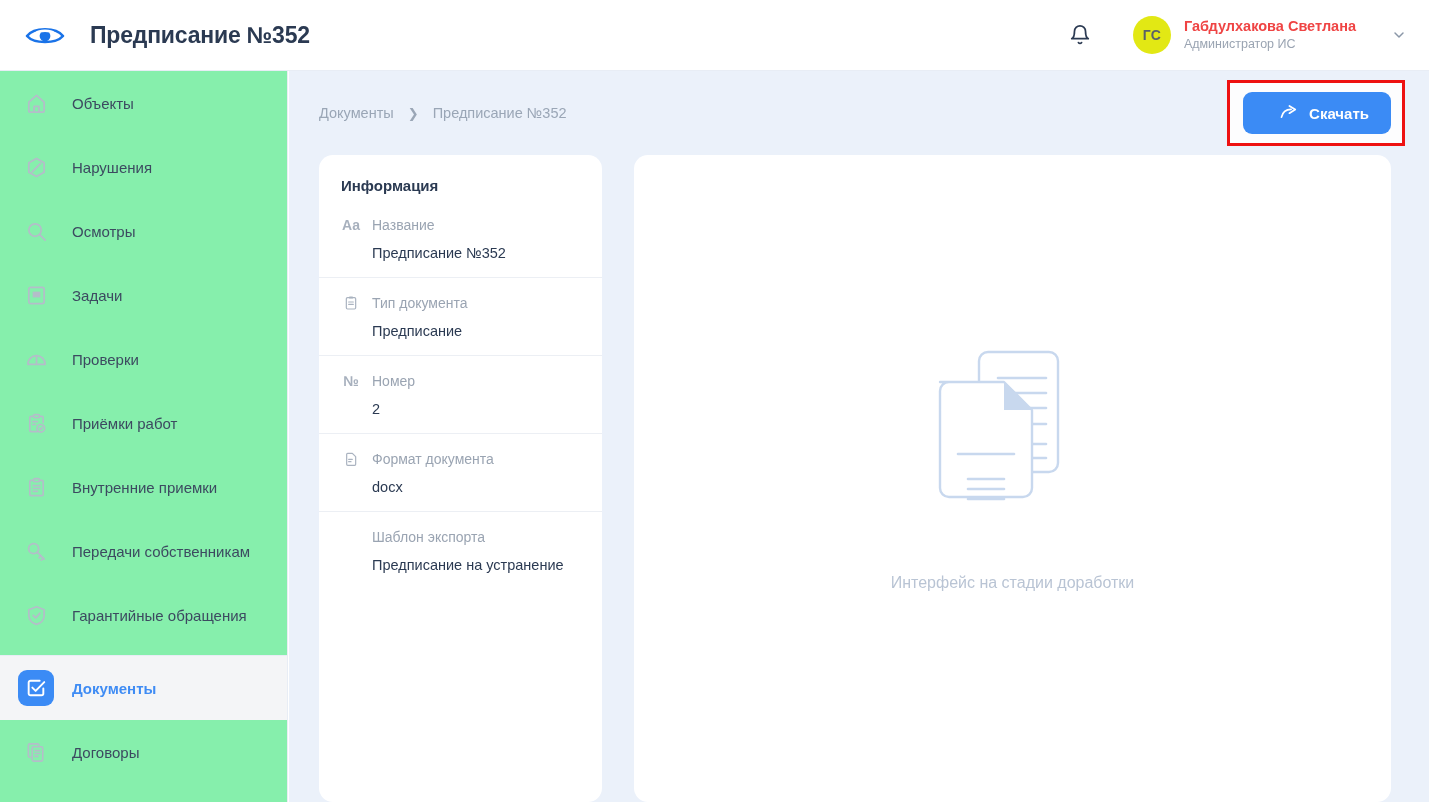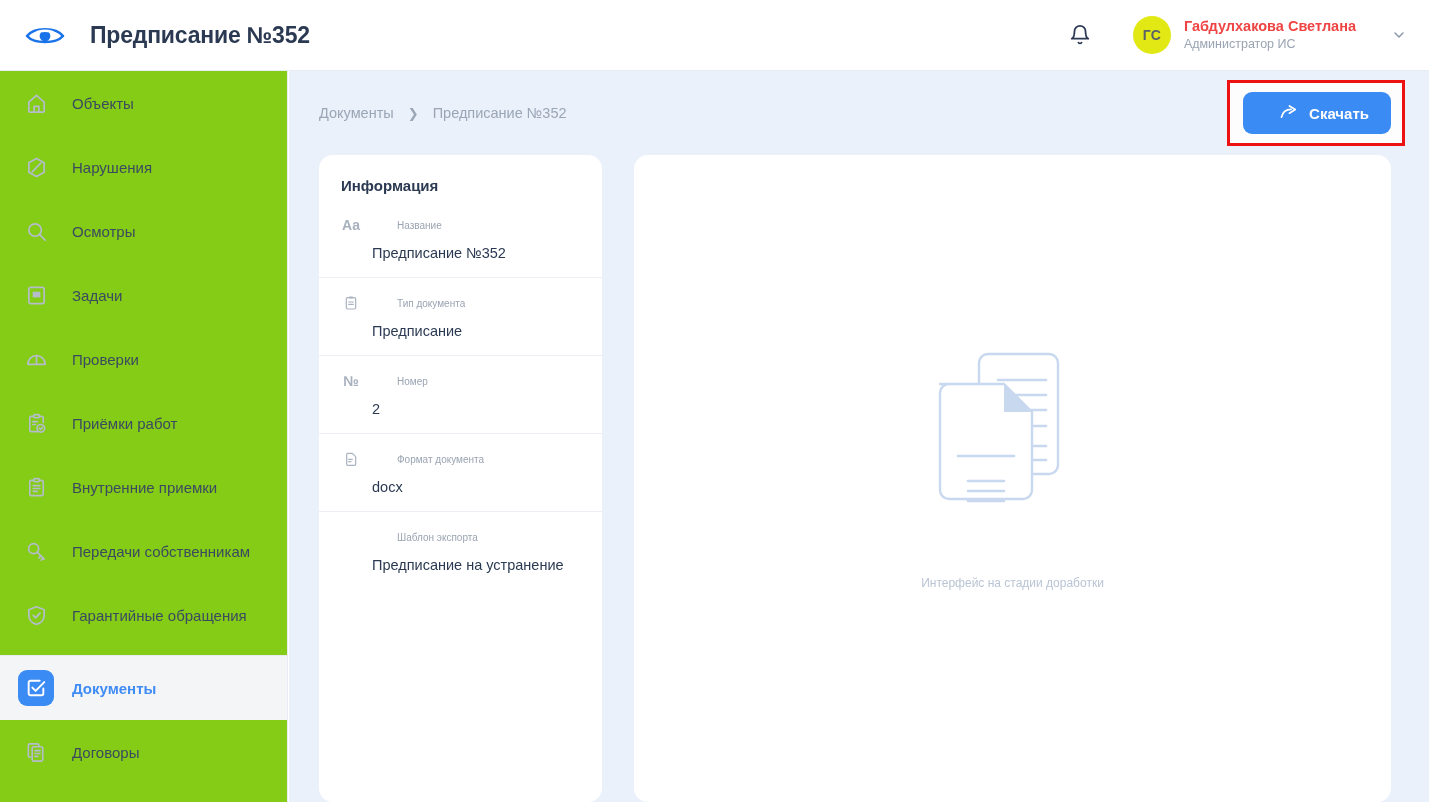--- a/index.html
+++ b/index.html
@@ -45,21 +45,21 @@
   }
   .user-text { display: flex; flex-direction: column; justify-content: center; }
   .user-name { font-size: 14.5px; font-weight: bold; color: #ef4444; line-height: 1.35; }
   .user-role { font-size: 12.5px; color: #9aa4b2; line-height: 1.35; }
   .chevron-down { margin-left: 22px; width: 16px; height: 16px; color:#8b97a8; }
 
   
   .sidebar {
     position: absolute; top: 71px; left: 0;
     width: 288px; height: 731px;
-    background: #84cc16;
+    background: #86efac;
     border-right: 1px solid #e8edf5;
     overflow: hidden;
   }
   .nav-item {
     height: 64px; display: flex; align-items: center;
     padding-left: 18px; gap: 18px; cursor: pointer; position: relative;
   }
   .nav-item .nav-icon {
     width: 36px; height: 36px; display: flex; align-items: center; justify-content: center;
     flex: 0 0 36px; color: #b4bdc9;
@@ -124,31 +124,31 @@
     border-bottom: 1px solid #eceff4;
   }
   .field:last-child { border-bottom: none; }
   .field-head { display: flex; align-items: center; gap: 11px; height: 22px; }
   .field-icon {
     width: 20px; flex: 0 0 20px; display: flex; align-items: center; justify-content: center;
     color: #aab3c0;
   }
   .field-icon svg { width: 16px; height: 16px; }
   .field-icon.txt { font-size: 14px; font-weight: bold; color: #a7b0bd; }
-  .field-label { font-size: 10px; color: #9aa4b2; margin-left: 25px; }
+  .field-label { font-size: 14px; color: #9aa4b2; }
   .field-value { font-size: 14.5px; color: #2b3a52; padding-left: 31px; margin-top: 9px; }
 
   
   .main-card {
     flex: 1; background: #fff; border-radius: 14px;
     display: flex; flex-direction: column; align-items: center; justify-content: center;
     padding-bottom: 18px;
   }
   .empty-art { width: 186px; height: 190px; margin-bottom: 36px; }
-  .empty-text { font-size: 12px; color: #b9c4d4; }
+  .empty-text { font-size: 16px; color: #b9c4d4; }
 </style>
 </head>
 <body>
 
 <div class="app">
 
   <div class="header">
     <div class="logo-wrap">
       <svg class="eye-logo" viewBox="0 0 40 24">
         <path d="M2 13 C9 4, 31 4, 38 13 C31 21, 9 21, 2 13 Z" fill="none" stroke="#1a73e8" stroke-width="2.6" stroke-linejoin="round"></path>

